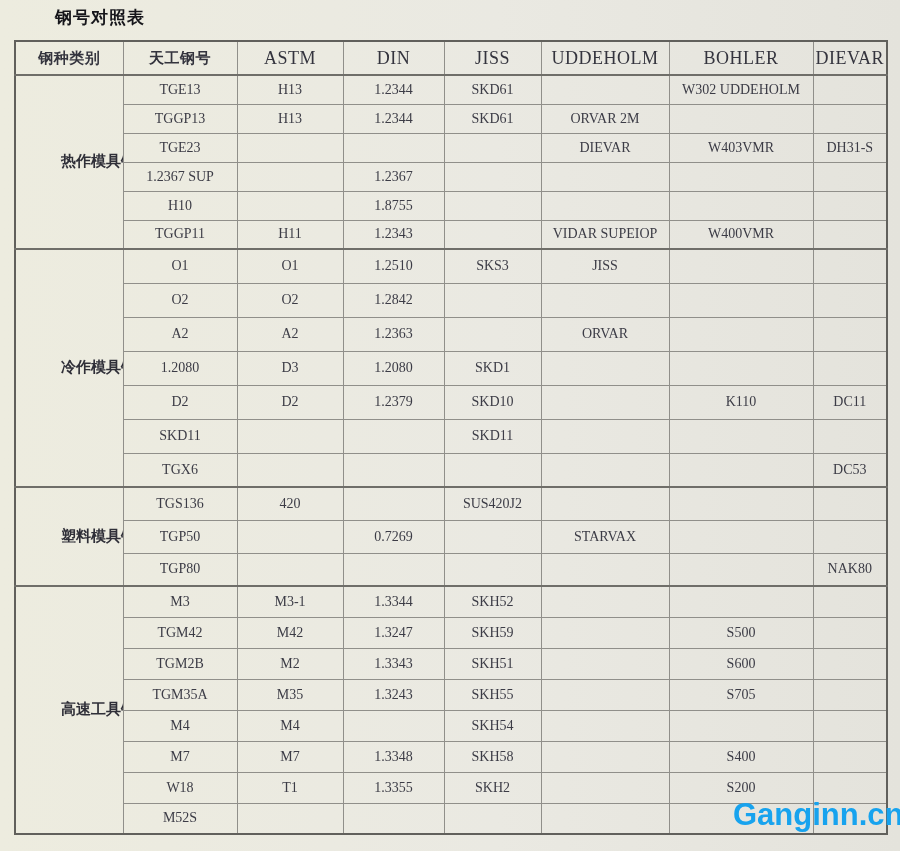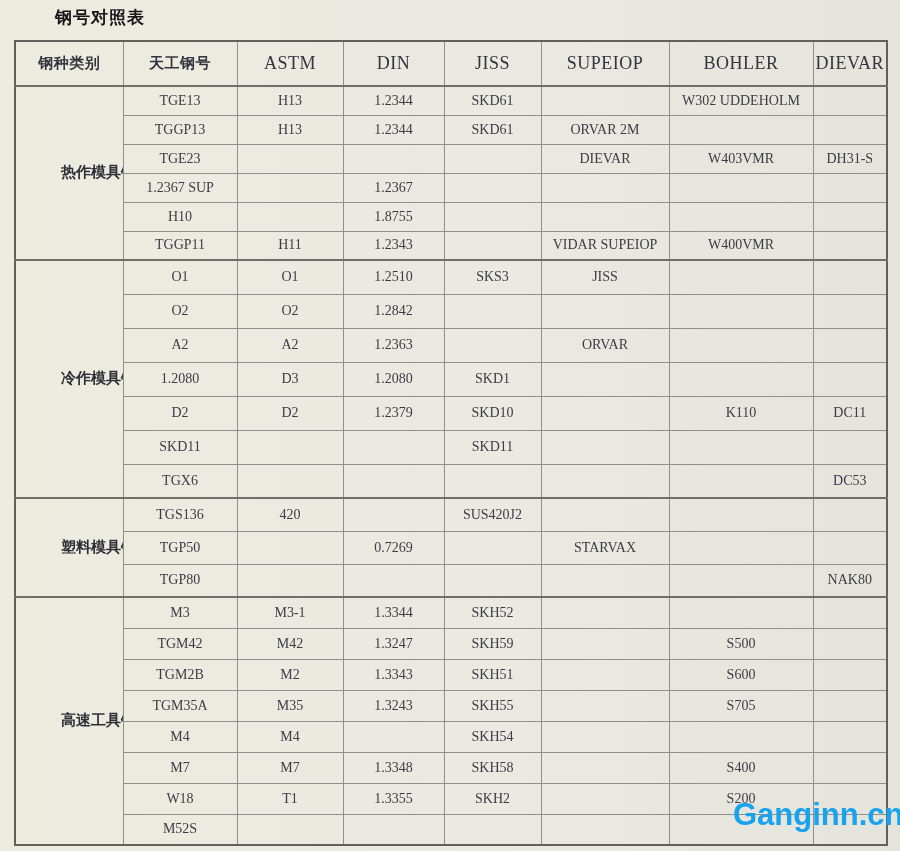--- a/index.html
+++ b/index.html
@@ -38,21 +38,21 @@
   col.c6 { width: 144px; }
   col.c7 { width: 74px;  }
   th, td {
     border: 1px solid #908f8a;
     text-align: center;
     vertical-align: middle;
     padding: 0;
     overflow: hidden;
     white-space: nowrap;
   }
-  thead tr { height: 45px; }
+  thead tr { height: 34px; }
   thead th {
     font-weight: 400;
     font-size: 18px;
     letter-spacing: 0.5px;
     border-bottom: 2px solid #6f6e69;
     color: #34343e;
   }
   thead th:nth-child(-n+2) { font-weight: 600; font-size: 15px; }
   tr.group-0 { height: 29px; }
   tr.group-1 { height: 34px; }
@@ -98,21 +98,21 @@
       <col class="c6">
       <col class="c7">
   </colgroup>
   <thead>
     <tr id="head-row">
         <th>钢种类别</th>
         <th>天工钢号</th>
         <th>ASTM</th>
         <th>DIN</th>
         <th>JISS</th>
-        <th>SUPEIOP</th>
+        <th>UDDEHOLM</th>
         <th>BOHLER</th>
         <th>DIEVAR</th>
       </tr>
   </thead>
   <tbody id="body-rows">
       <tr class="group-0 group-start">
         <td class="category" rowspan="6"><span class="vertical-text">热作模具钢</span></td>
         <td>TGE13</td>
         <td>H13</td>
         <td>1.2344</td>

